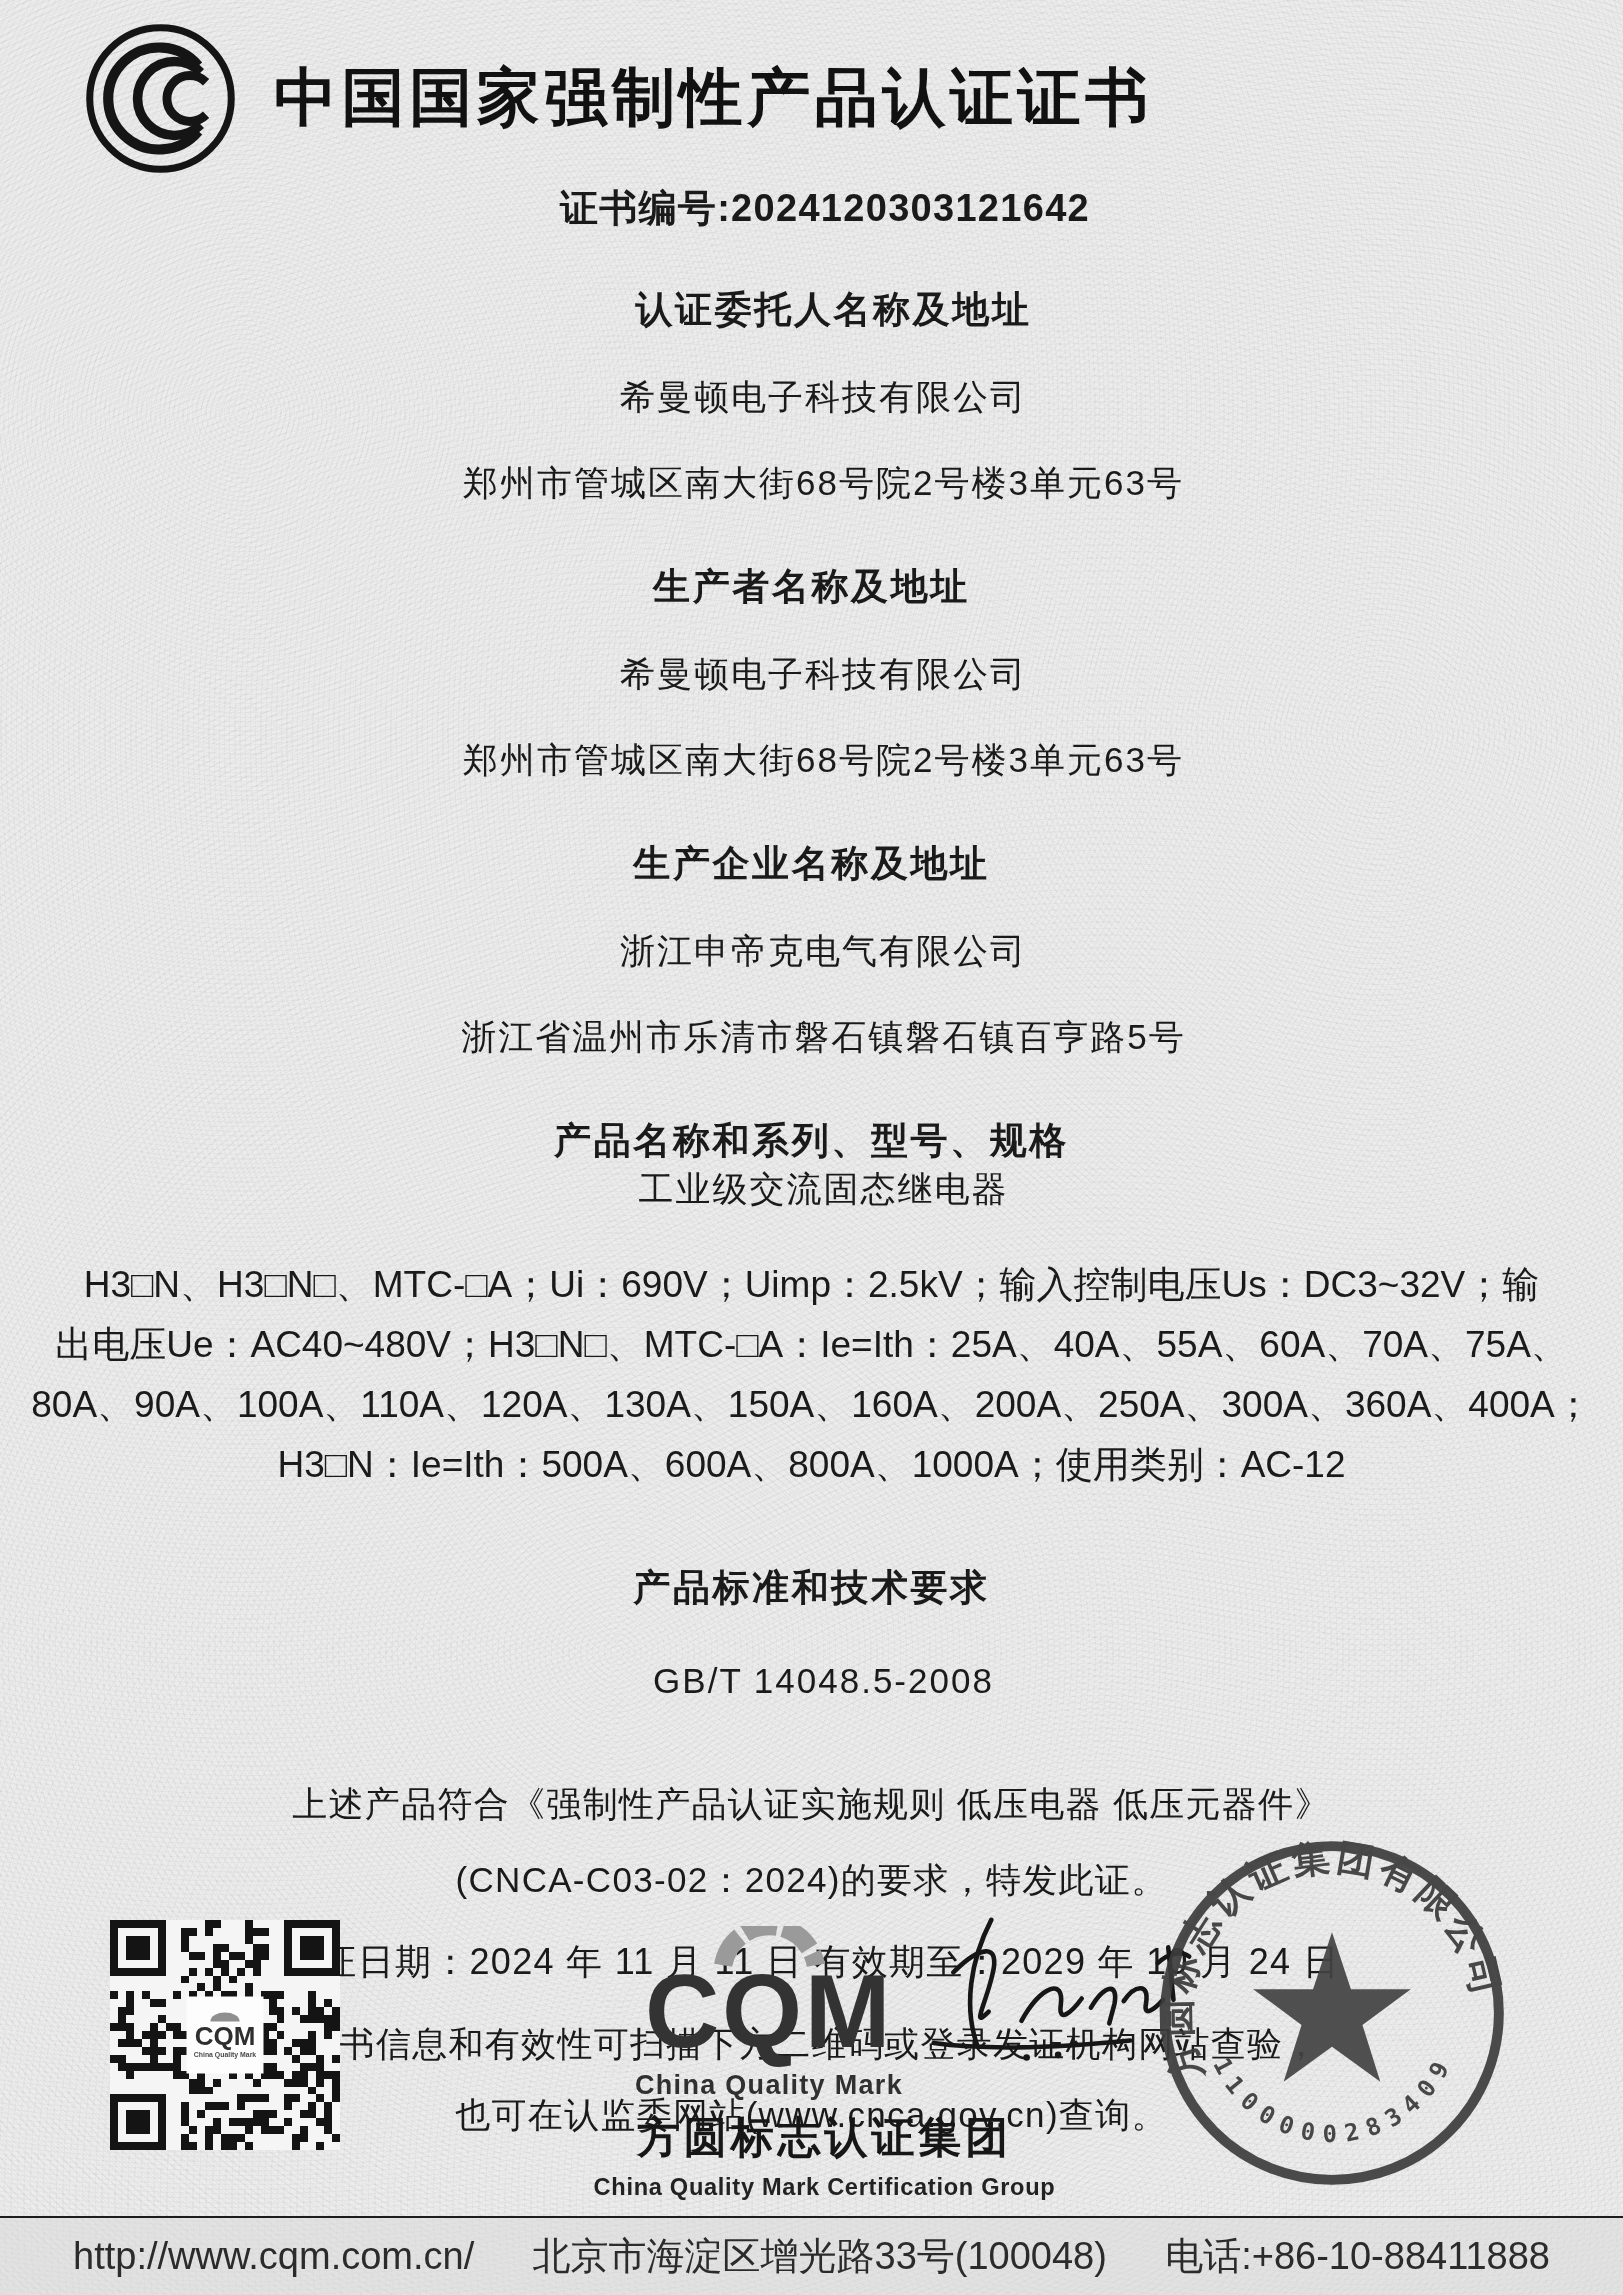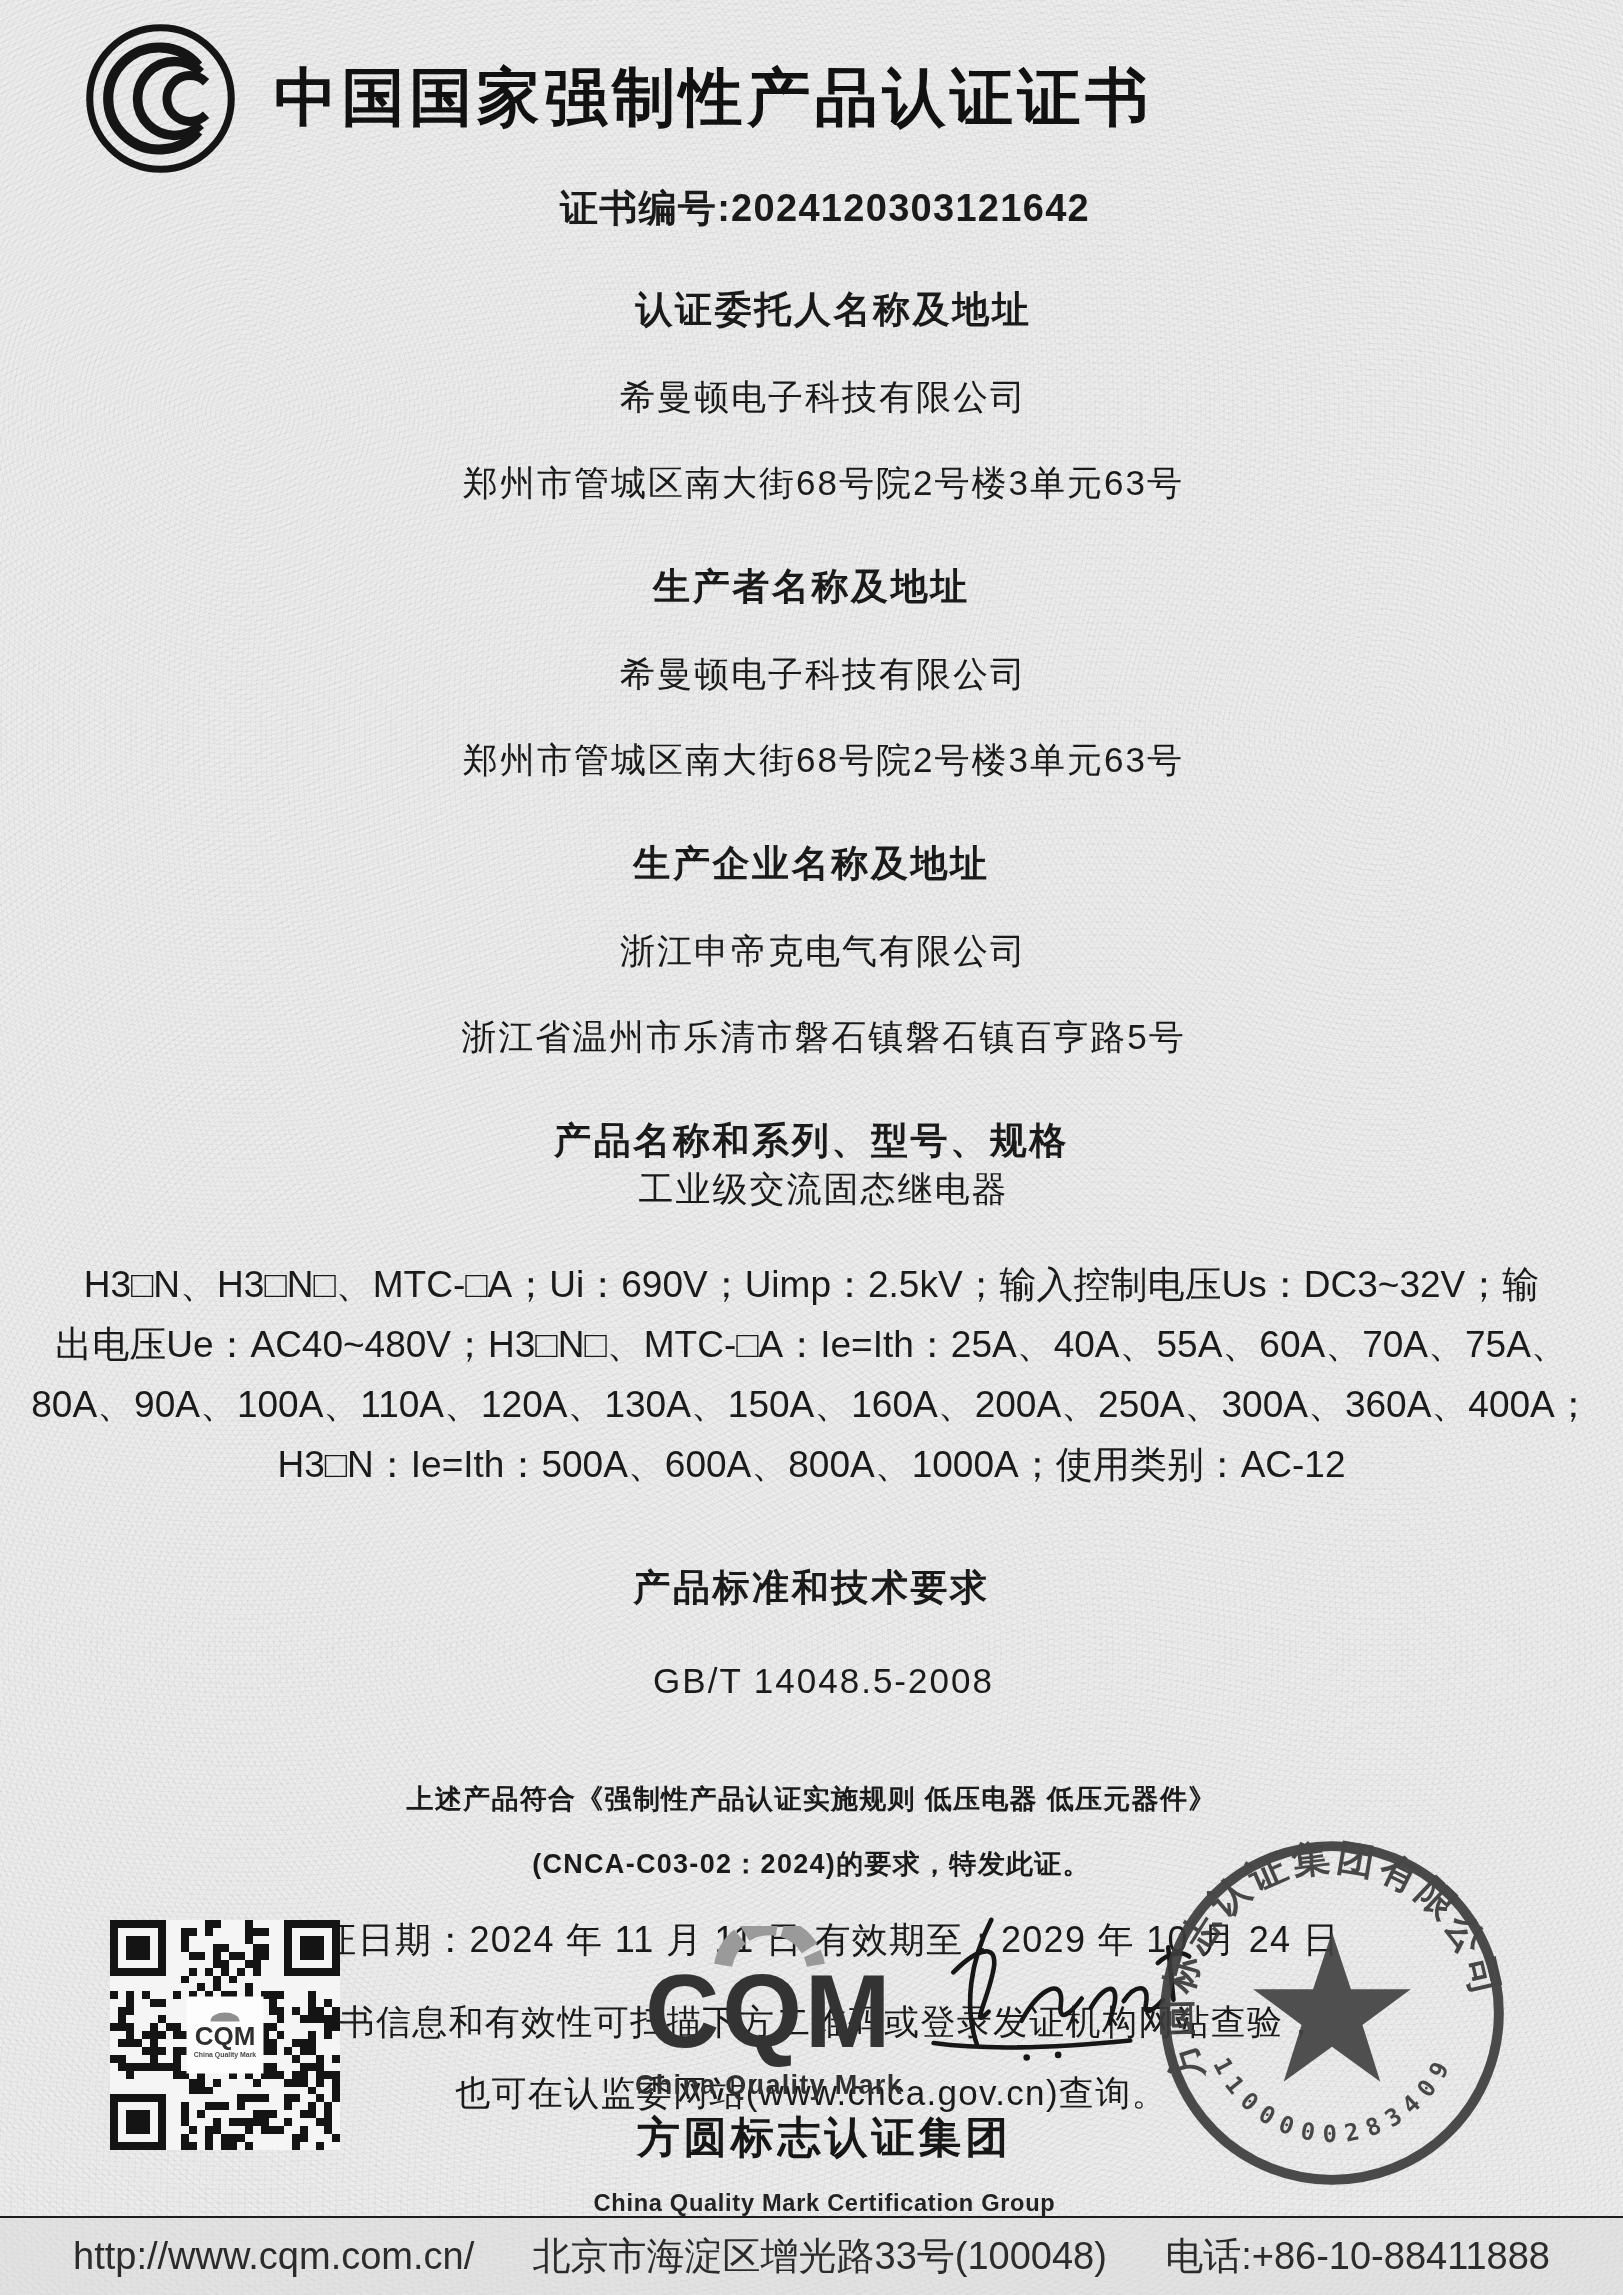--- a/index.html
+++ b/index.html
@@ -33,21 +33,21 @@
   .sec-heading{font-size:37px;font-weight:700;letter-spacing:2.6px;}
   .sec-line{font-size:35px;font-weight:500;letter-spacing:2px;padding-left:24px;}
   .mt-a{margin-top:51px;padding-left:44px;}
   .mt-b{margin-top:39px;}
   .mt-c{margin-top:55px;}
   .spec{margin-top:42px;}
   .spec-line{
     font-size:37px;font-weight:500;line-height:60px;letter-spacing:0;
     text-align:center;white-space:nowrap;
   }
-  .decl-line{font-size:27px;font-weight:700;letter-spacing:1.3px;}
+  .decl-line{font-size:35px;font-weight:400;letter-spacing:1.3px;}
   .dates{font-size:36px;font-weight:500;letter-spacing:1.3px;}
   .qr-note{font-size:35px;font-weight:500;letter-spacing:1.3px;}
 
   .qr-wrap{position:absolute;left:110px;top:1920px;width:230px;height:230px;}
   .qr-wrap svg{width:100%;height:100%;display:block;}
   .qr-center{
     position:absolute;left:50%;top:50%;transform:translate(-50%,-50%);
     width:77px;height:77px;background:#fdfdfd;
     display:flex;flex-direction:column;align-items:center;justify-content:center;
   }
@@ -58,21 +58,21 @@
 
   .cqm-block{position:absolute;left:530px;top:1926px;width:478px;text-align:center;}
   .cqm-crown-svg{display:block;margin:0 auto;}
   .cqm-word{font-size:103px;font-weight:800;color:#333;letter-spacing:2.6px;line-height:98px;margin-top:-5.2px;}
   .cqm-tagline{font-size:27px;font-weight:700;color:#303030;letter-spacing:1.3px;margin-top:9.2px;}
 
   .signature{position:absolute;left:893px;top:1908px;width:308px;height:164px;}
 
   .group-names{position:absolute;left:432px;top:2109px;width:785px;text-align:center;}
   .group-cn{font-size:43px;font-weight:800;letter-spacing:3.9px;color:#161616;}
-  .group-en{font-size:23.6px;font-weight:700;color:#222;margin-top:23px;letter-spacing:0.7px;}
+  .group-en{font-size:23.6px;font-weight:700;color:#222;margin-top:7px;letter-spacing:0.7px;}
 
   .seal{position:absolute;left:1140px;top:1821px;width:384px;height:384px;opacity:.92;}
 
   .footer{
     position:absolute;left:0;right:0;bottom:0;height:79px;
     border-top:2.6px solid #1c1c1c;background:rgba(215,215,215,.45);
     display:flex;align-items:center;justify-content:space-between;
     padding:16px 73px;box-sizing:border-box;
     font-size:38px;color:#2b2b2b;font-weight:500;
   }

